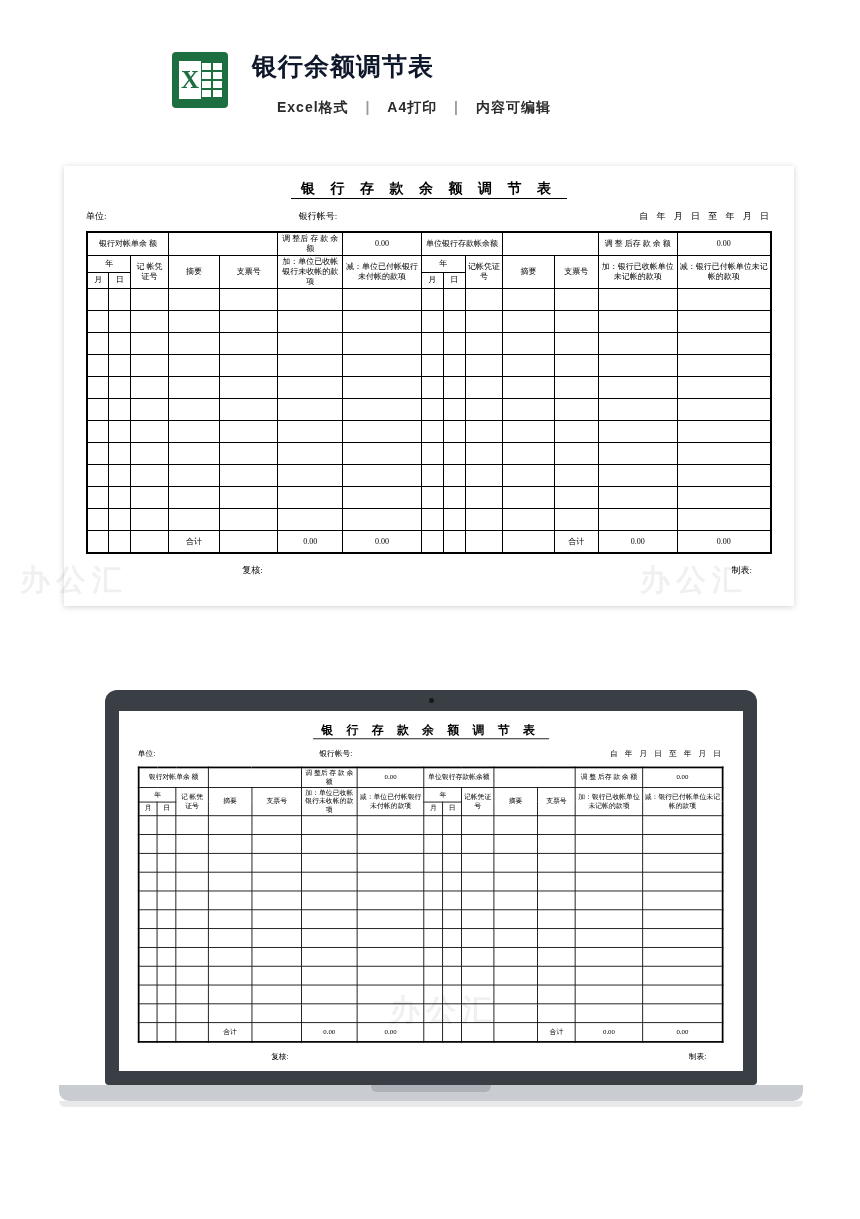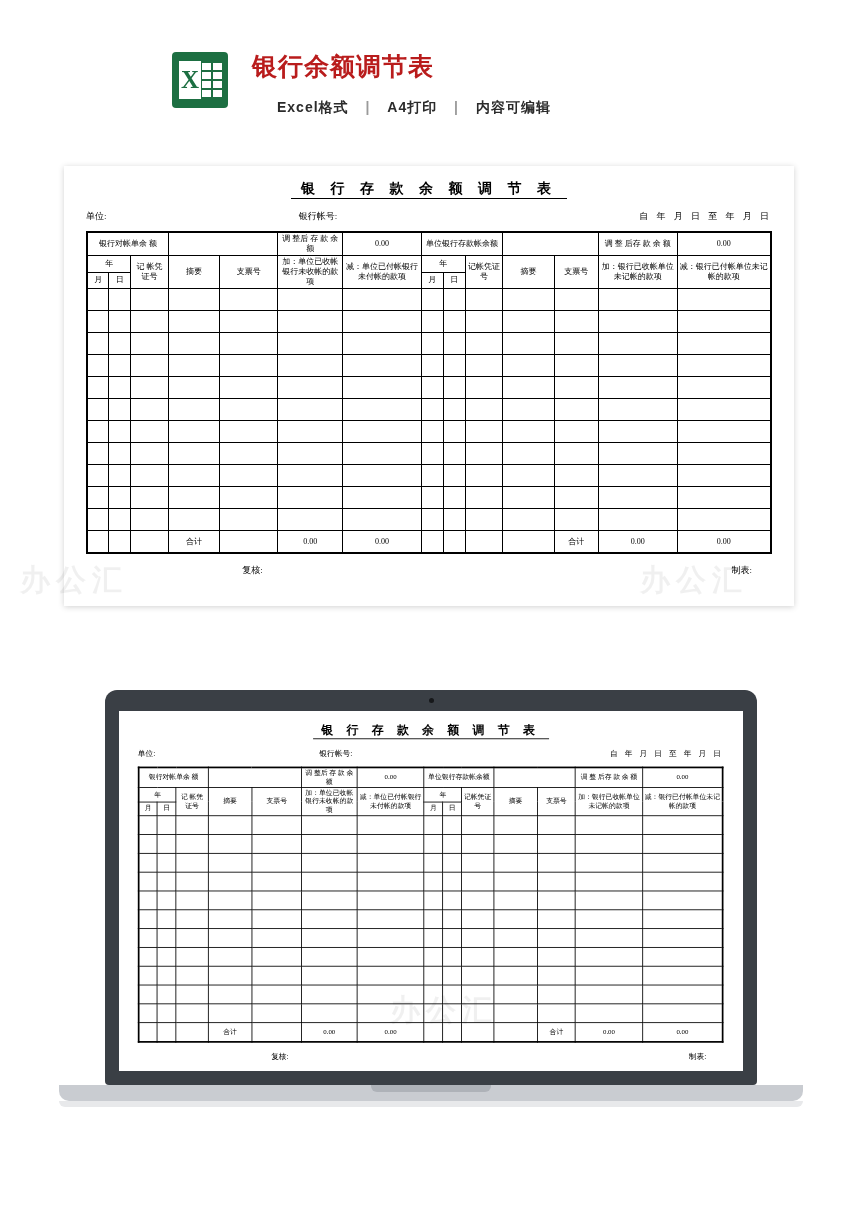--- a/index.html
+++ b/index.html
@@ -21,21 +21,21 @@
     font-family:"Liberation Serif",serif;
   }
   .xls-icon .grid{
     position:absolute;right:6px;top:11px;width:20px;height:34px;
     display:grid;grid-template-columns:1fr 1fr;grid-template-rows:repeat(4,1fr);
     gap:2px;
   }
   .xls-icon .grid i{background:#ffffff;display:block;}
   .head-text{margin-left:24px;}
   .doc-title{
-    font-size:25px;font-weight:bold;color:#b91c1c;letter-spacing:1px;
+    font-size:25px;font-weight:bold;color:#0f172a;letter-spacing:1px;
     margin:4px 0 0 0;
   }
   .doc-sub{
     margin-top:16px;font-size:14px;font-weight:bold;color:#2b2b2b;
     letter-spacing:1px;
     padding-left:25px;
   }
   .doc-sub .sep{color:#9a9a9a;padding:0 12px;font-weight:bold;}
   
   .card{

